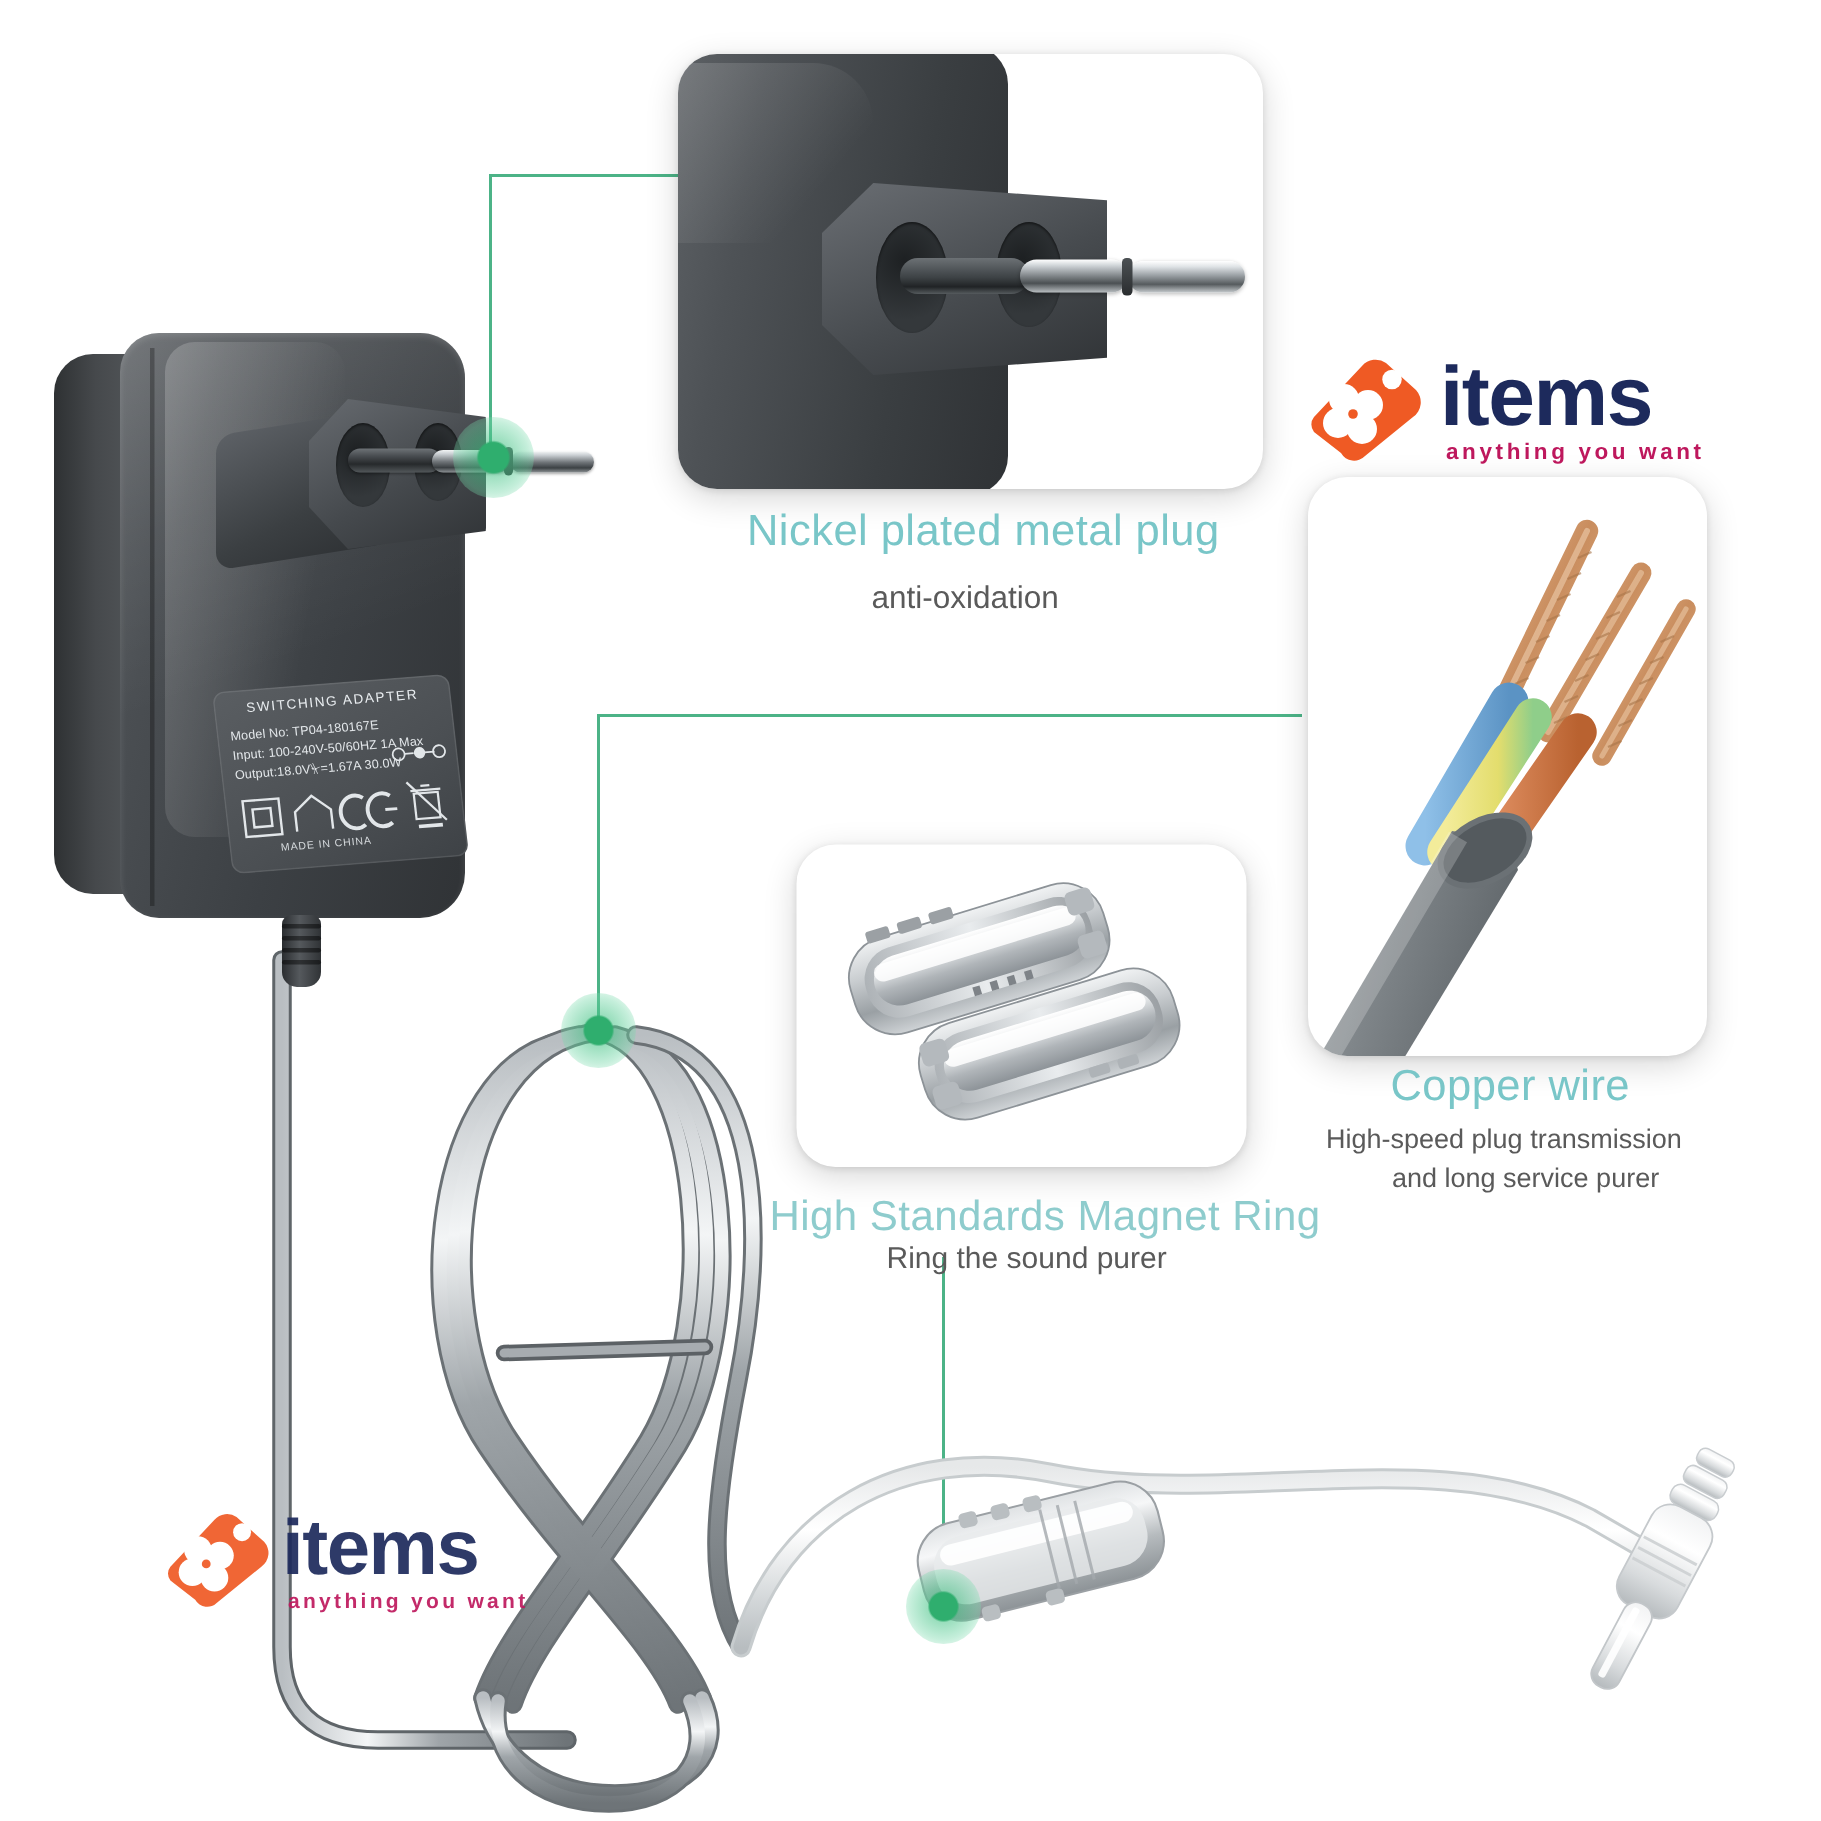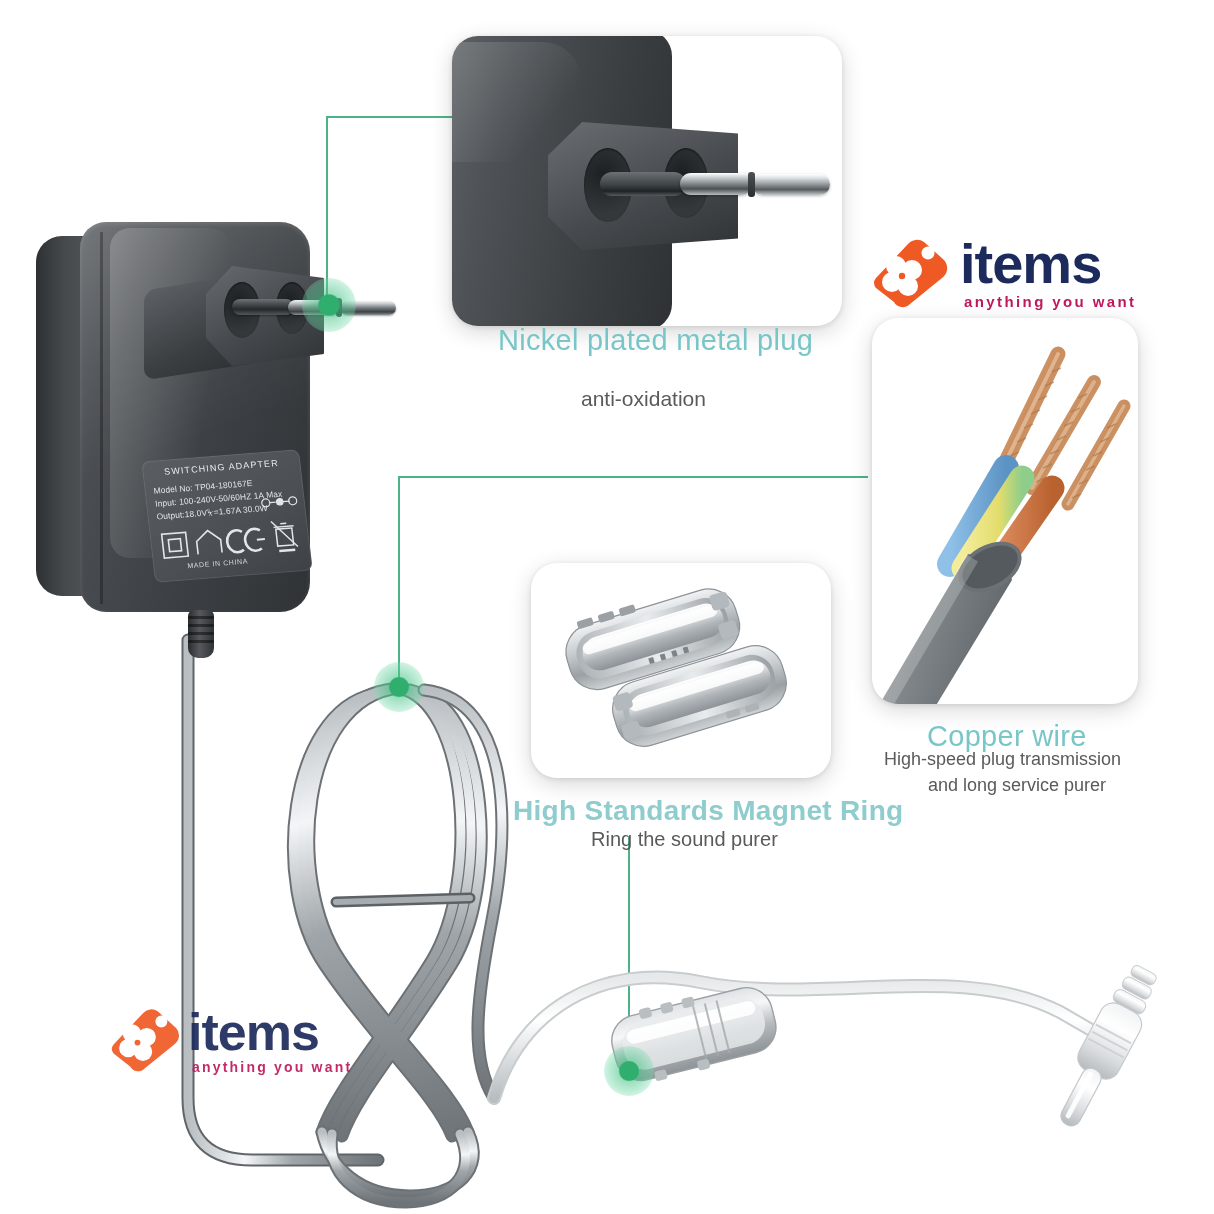--- a/index.html
+++ b/index.html
@@ -24,21 +24,21 @@
        #2fae6e 0%, #2fae6e 26%,
        rgba(72,196,136,.55) 30%, rgba(110,214,165,.40) 62%,
        rgba(150,228,190,.20) 82%, rgba(255,255,255,0) 100%);
   }
 
   
   .cap-title{
     position:absolute;color:#79c6c8;font-weight:400;white-space:nowrap;
     letter-spacing:.3px;
   }
-  .cap-title.bold{font-weight:700;color:#8ecccd;text-align:right;}
+  .cap-title.bold{font-weight:400;color:#8ecccd;text-align:right;}
   .cap-sub{
     position:absolute;color:#5a5a5a;white-space:nowrap;font-weight:400;
   }
 
   
   .logo{position:absolute;margin-top:46px;}
   .logo .word{position:absolute;color:#1d2a5c;font-weight:700;
               letter-spacing:-1px;line-height:1;}
   .logo .tagline{position:absolute;color:#be185d;font-weight:700;
               line-height:1;white-space:nowrap;}
@@ -160,21 +160,21 @@
     <div class="abs" style="left:228px;top:137px;width:72px;height:22px;border-radius:11px;
                 background:linear-gradient(180deg,#ffffff 0%,#d5dadd 16%,#8f9498 44%,#4b5053 72%,#b9bec1 100%);
                 box-shadow:0 1px 3px rgba(0,0,0,.3);"></div>
     <div class="abs" style="left:300px;top:138px;width:78px;height:21px;border-radius:11px;
                 background:linear-gradient(180deg,#ffffff 0%,#dfe3e6 18%,#9aa0a4 46%,#565b5e 74%,#c4c9cc 100%);
                 box-shadow:0 1px 3px rgba(0,0,0,.28);"></div>
     <div class="abs" style="left:296px;top:136px;width:7px;height:25px;border-radius:3px;
                 background:linear-gradient(180deg,#4c5154,#2a2d2f);"></div>
   </div>
 
-  <div class="cap-title" style="left:498px;top:324px;font-size:29px;">Nickel plated metal plug</div>
+  <div class="cap-title" style="left:498px;top:338px;font-size:29px;">Nickel plated metal plug</div>
   <div class="cap-sub" style="left:581px;top:387px;font-size:21px;">anti-oxidation</div>
 
   <div class="panel" style="left:872px;top:318px;width:266px;height:386px;">
     <svg width="266" height="386" viewBox="0 0 266 386">
       <defs>
         <linearGradient id="sheath" x1="0" y1="0" x2="1" y2="0.4">
           <stop offset="0" stop-color="#9aa0a4"></stop>
           <stop offset=".45" stop-color="#7e8488"></stop>
           <stop offset="1" stop-color="#5f6569"></stop>
         </linearGradient>
@@ -220,21 +220,21 @@
       <path d="M92,250 L150,160" stroke="url(#yel)" stroke-width="25" stroke-linecap="round" fill="none"></path>
       <path d="M116,262 L180,170" stroke="url(#brn)" stroke-width="25" stroke-linecap="round" fill="none"></path>
 
       <path d="M10,382 L96,236 A52,30 0 0 1 140,262 L54,404 Z" fill="url(#sheath)"></path>
       <ellipse cx="118" cy="249" rx="34" ry="22" fill="#6b7175" transform="rotate(-29 118 249)"></ellipse>
       <ellipse cx="118" cy="249" rx="30" ry="18" fill="#545a5e" transform="rotate(-29 118 249)"></ellipse>
       <path d="M14,386 L100,240" stroke="rgba(255,255,255,.22)" stroke-width="14" fill="none"></path>
     </svg>
   </div>
 
-  <div class="cap-title" style="left:927px;top:708px;font-size:29px;margin-top:12px;">Copper wire</div>
+  <div class="cap-title" style="left:927px;top:708px;font-size:29px;">Copper wire</div>
   <div class="cap-sub" style="left:884px;top:749px;font-size:18px;">High-speed plug transmission</div>
   <div class="cap-sub" style="left:928px;top:775px;font-size:18px;">and long service purer</div>
 
   <div class="panel" style="left:531px;top:563px;width:300px;height:215px;">
     <svg width="300" height="215" viewBox="0 0 300 215">
       <defs>
         <linearGradient id="mg1" x1="0" y1="0" x2="0" y2="1">
           <stop offset="0" stop-color="#f0f2f3"></stop>
           <stop offset=".35" stop-color="#c9cdd0"></stop>
           <stop offset=".7" stop-color="#9aa0a4"></stop>

